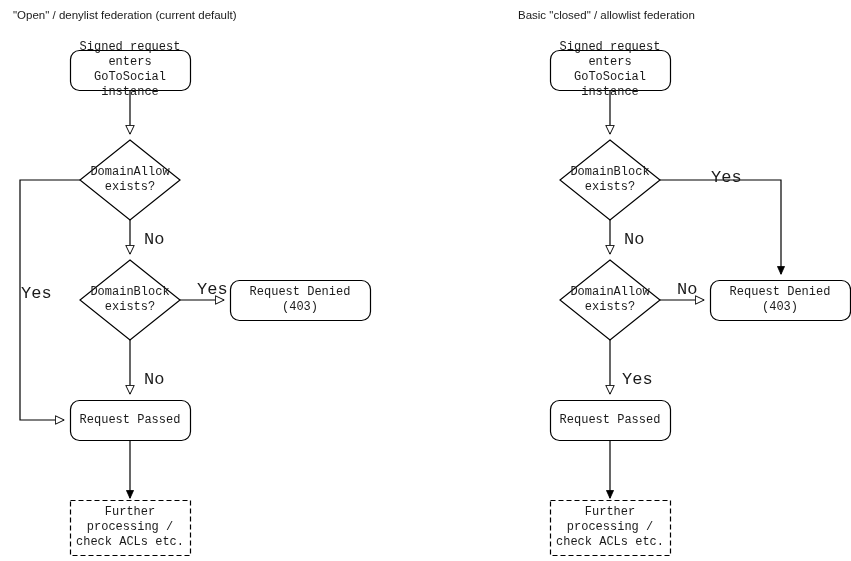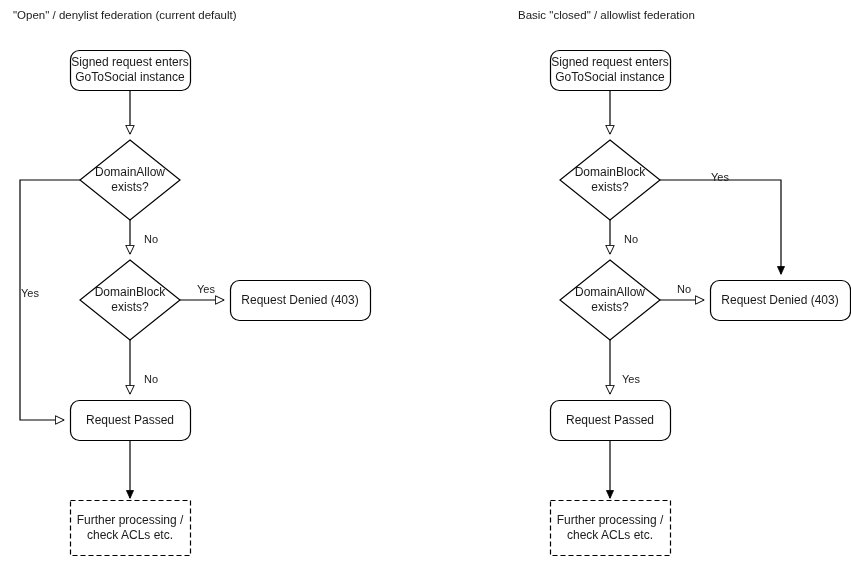--- a/index.html
+++ b/index.html
@@ -37,27 +37,29 @@
     position: absolute;
     display: flex;
     align-items: center;
     justify-content: center;
     text-align: center;
     font-size: 12px;
     line-height: 15px;
     color: #1a1a1a;
     pointer-events: none;
     white-space: pre-line;
+    font-family: Liberation Mono, monospace;
   }
   .edge-label {
     position: absolute;
-    font-size: 11px;
+    font-size: 17px;
     line-height: 13px;
     color: #1a1a1a;
     white-space: nowrap;
+    font-family: Liberation Mono, monospace;
   }
   .shape-hit {
     position: absolute;
     background: transparent;
   }
 </style>
 </head>
 <body>
 
 <div id="canvas">

